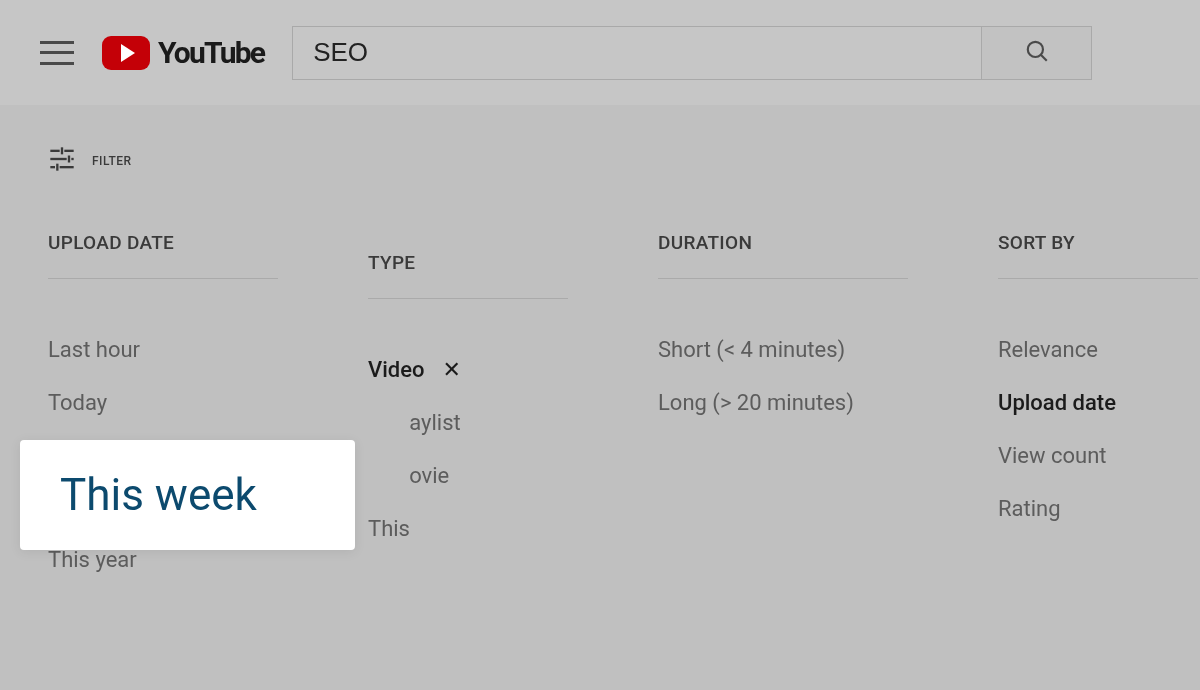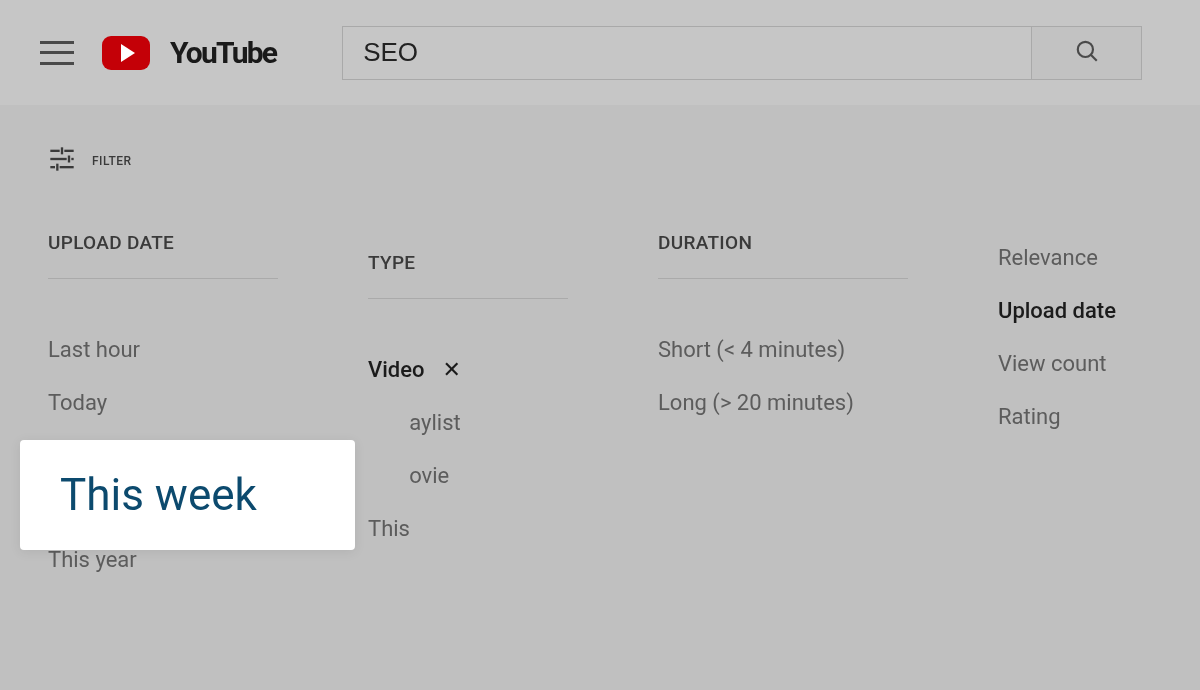--- a/index.html
+++ b/index.html
@@ -29,21 +29,21 @@
   }
   .menu-icon span {
     display: block;
     height: 3px;
     background: #4a4a4a;
     width: 100%;
   }
   .logo {
     display: flex;
     align-items: center;
-    gap: 20px;
+    gap: 8px;
     cursor: pointer;
   }
   .logo-play {
     width: 48px;
     height: 34px;
     background: #c40007;
     border-radius: 9px;
     display: flex;
     align-items: center;
     justify-content: center;
@@ -56,21 +56,20 @@
     margin-left: 3px;
   }
   .logo-text {
     font-size: 30px;
     font-weight: 700;
     letter-spacing: -1.8px;
     color: #1a1a1a;
   }
   .search-wrap {
     display: flex;
-    margin-left: 38px;
     flex: 0 0 auto;
   }
   .search-input {
     width: 690px;
     height: 54px;
     border: 1px solid #a9a9a9;
     background: #c6c6c6;
     font-size: 26px;
     padding: 0 20px;
     outline: none;
@@ -229,20 +228,21 @@
       <div class="filter-item">This</div>
     </div>
 
     <div class="filter-col col-duration">
       <div class="col-header">DURATION</div>
       <div class="filter-item">Short (&lt; 4 minutes)</div>
       <div class="filter-item">Long (&gt; 20 minutes)</div>
     </div>
 
     <div class="filter-col col-sort">
+      <div class="col-header">SORT BY</div>
       <div class="filter-item">Relevance</div>
       <div class="filter-item selected">Upload date</div>
       <div class="filter-item">View count</div>
       <div class="filter-item">Rating</div>
     </div>
 
   </div>
 </div>
 
 <div class="highlight-card">

